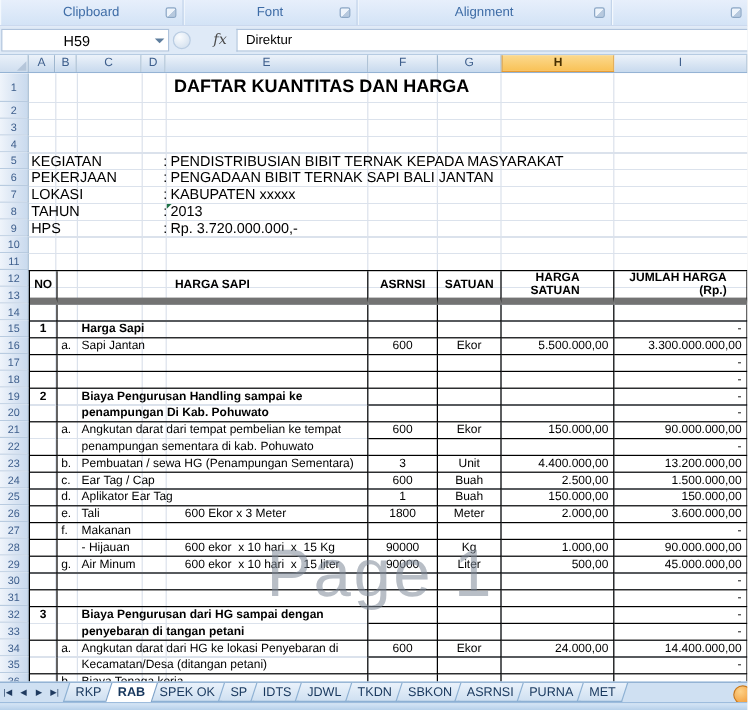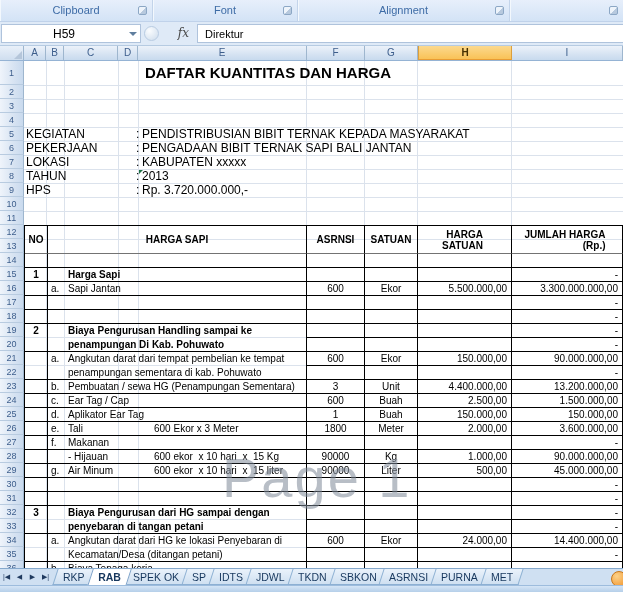--- a/index.html
+++ b/index.html
@@ -64,21 +64,21 @@
   .inforow .ilabel{position:absolute;left:2px;}
   .inforow .icolon{position:absolute;left:112px;}
   .inforow .ivalue{position:absolute;left:118px;}
   .gtri{position:absolute;left:115px;top:109px;width:0;height:0;
         border-top:4px solid #1e7145;border-right:4px solid transparent;}
 
   
   .dtable{position:absolute;left:0;top:164px;width:598px;height:350px;
           border-left:1px solid #000;border-top:1px solid #000;}
   .thead{display:flex;height:28px;}
-  .th{border-right:1px solid #000;border-bottom:1px solid #737373;box-sizing:border-box;
+  .th{border-right:1px solid #000;border-bottom:6px solid #737373;box-sizing:border-box;
       display:flex;align-items:center;justify-content:center;text-align:center;
       font-size:10px;font-weight:bold;line-height:11px;white-space:pre-line;}
   .trow{display:flex;height:14px;}
   .td{border-right:1px solid #000;border-bottom:1px solid #000;box-sizing:border-box;
       font-size:10px;line-height:13px;overflow:hidden;white-space:nowrap;}
   .c-no{width:23px;text-align:center;font-weight:bold;}
   .c-desc{width:259px;display:flex;}
   .c-desc .letter{flex:none;width:20px;padding-left:3px;box-sizing:border-box;}
   .c-desc .dname{flex:none;}
   .c-desc .detail{flex:none;white-space:pre;}

